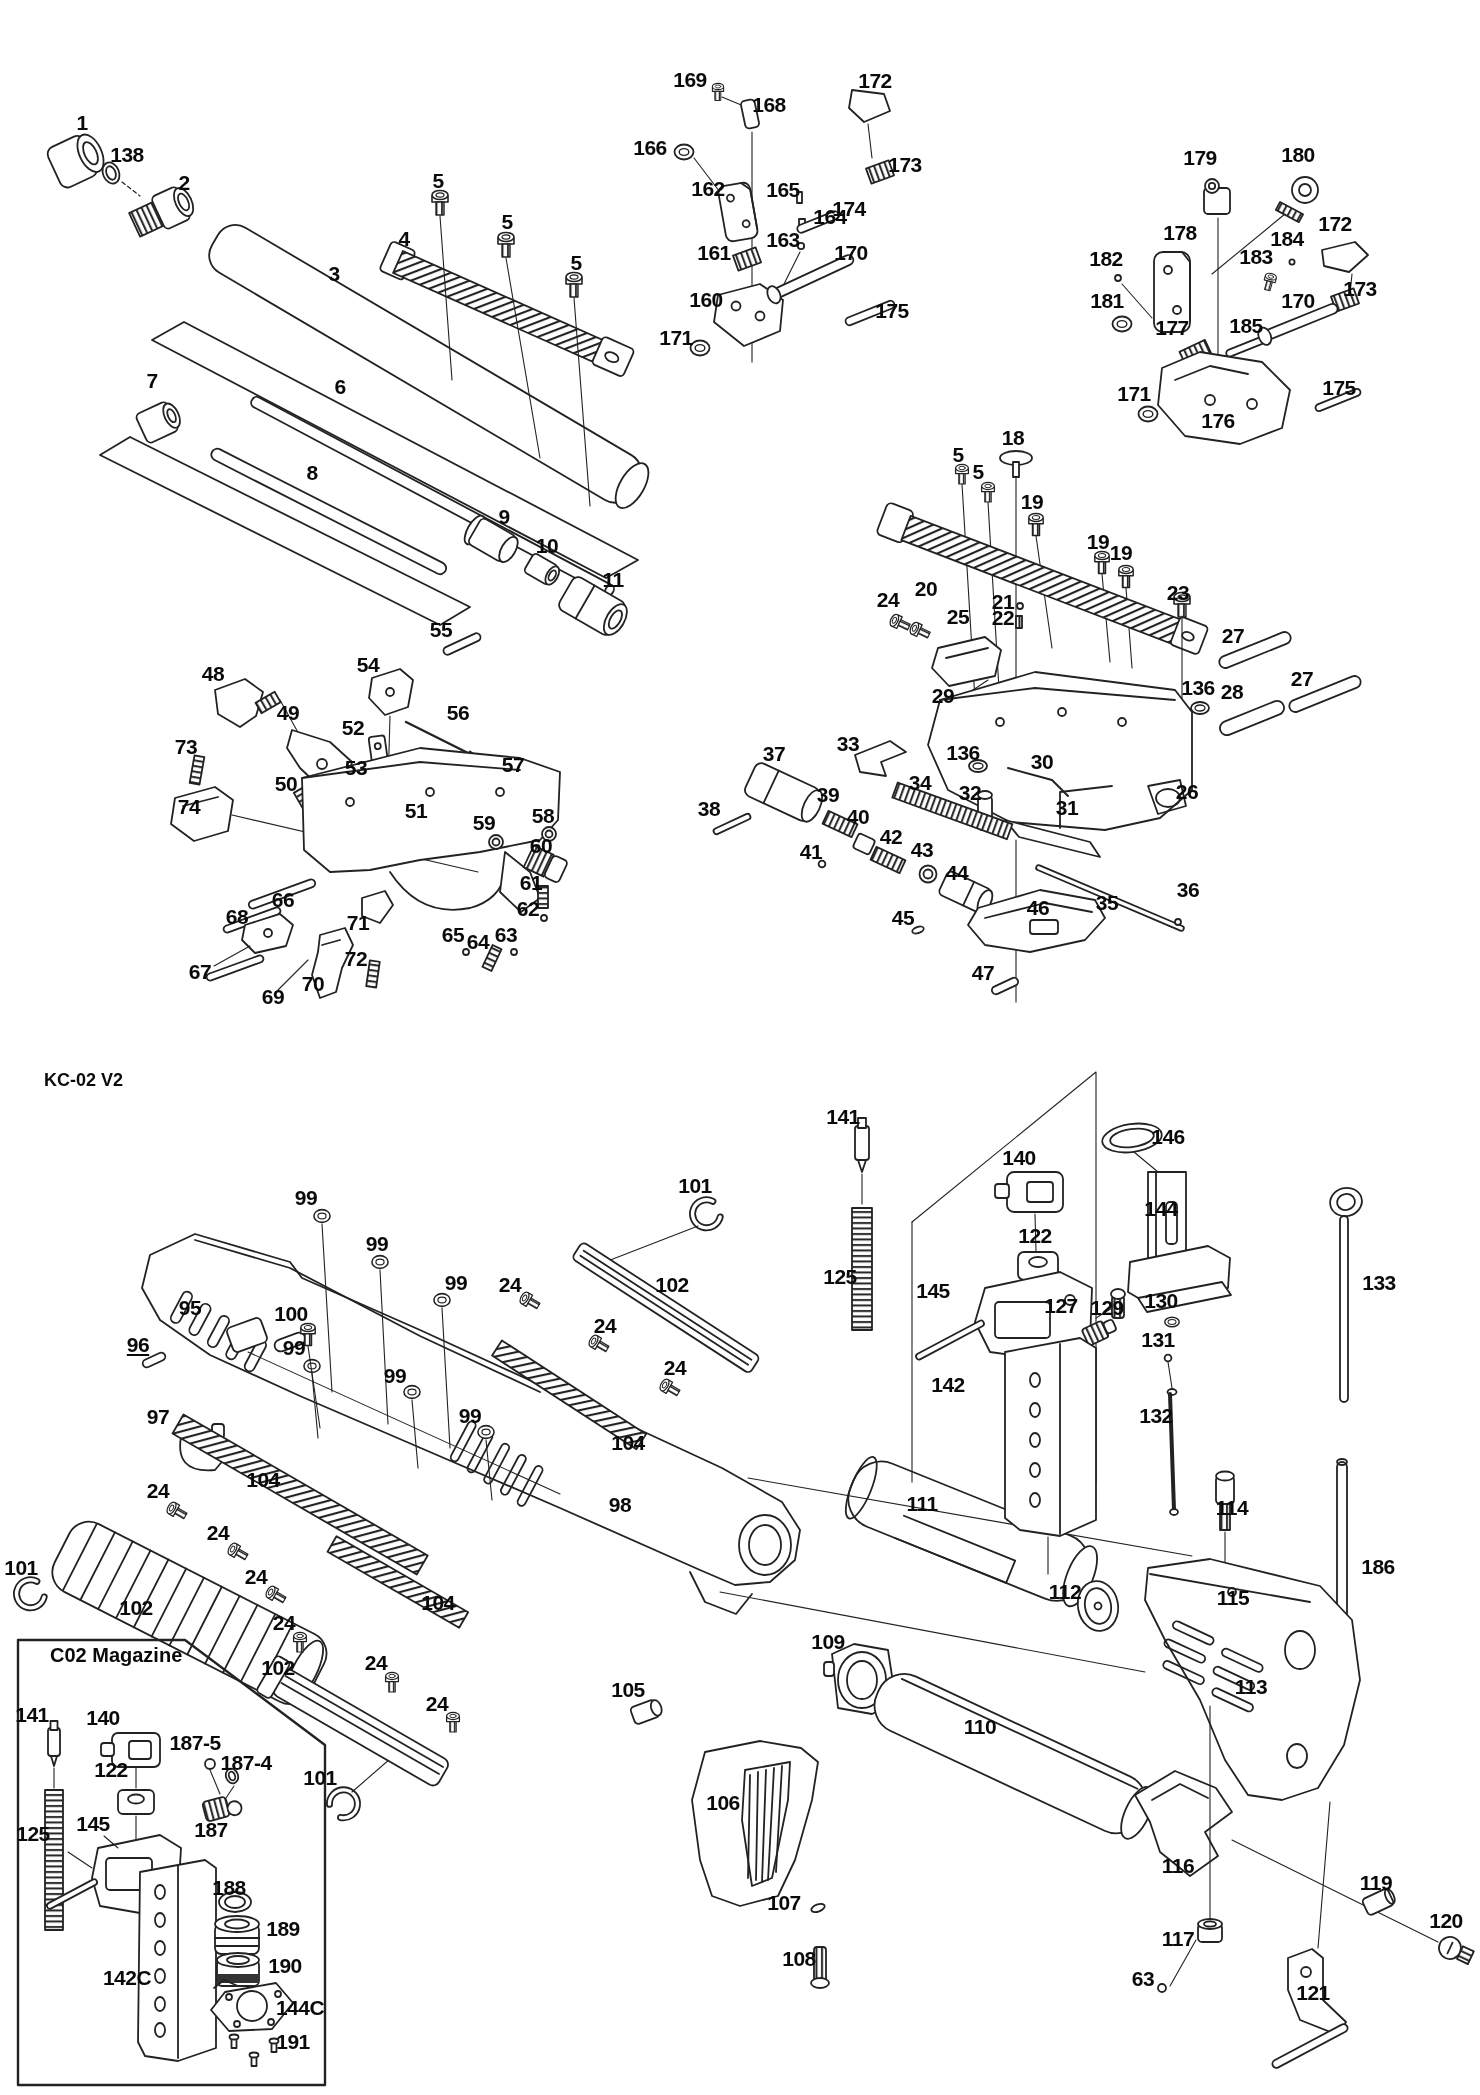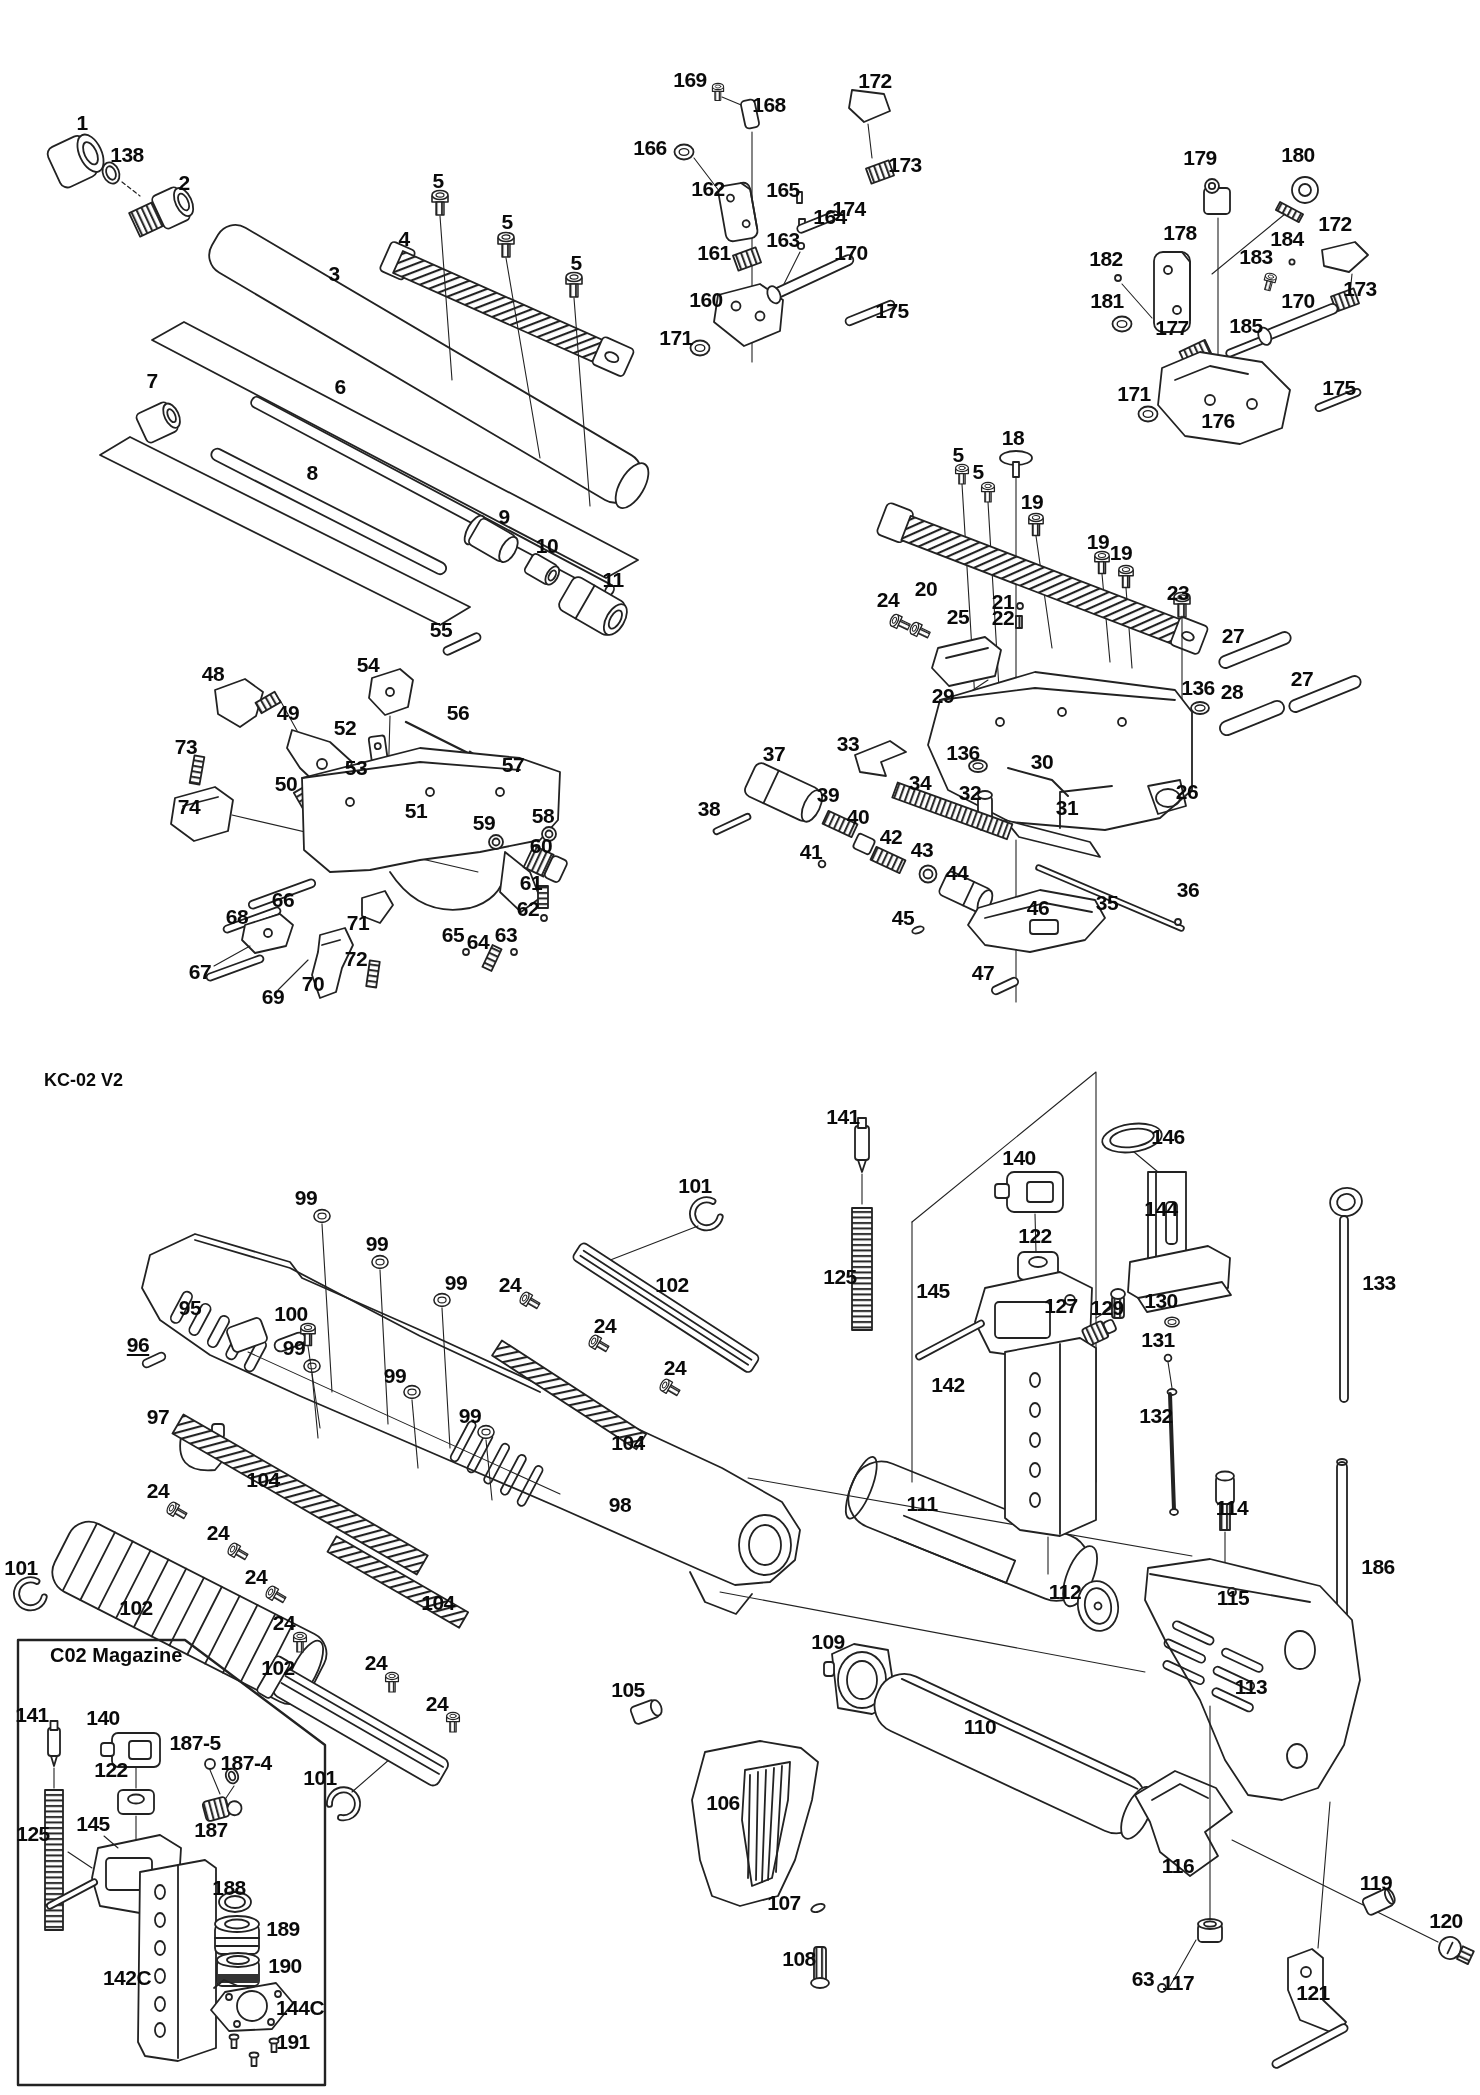--- a/index.html
+++ b/index.html
@@ -865,21 +865,21 @@
       <div class="plabel" style="left: 903px; top: 918px;">45</div>
       <div class="plabel" style="left: 1038px; top: 908px;">46</div>
       <div class="plabel" style="left: 1107px; top: 903px;">35</div>
       <div class="plabel" style="left: 1168px; top: 890px; margin-left: 20px;">36</div>
       <div class="plabel" style="left: 983px; top: 973px;">47</div>
       <div class="plabel" style="left: 441px; top: 630px;">55</div>
       <div class="plabel" style="left: 368px; top: 665px;">54</div>
       <div class="plabel" style="left: 213px; top: 674px;">48</div>
       <div class="plabel" style="left: 288px; top: 713px;">49</div>
       <div class="plabel" style="left: 458px; top: 713px;">56</div>
-      <div class="plabel" style="left: 345px; top: 728px;">52</div>
+      <div class="plabel" style="left: 353px; top: 728px;">52</div>
       <div class="plabel" style="left: 186px; top: 747px;">73</div>
       <div class="plabel" style="left: 356px; top: 768px;">53</div>
       <div class="plabel" style="left: 513px; top: 765px;">57</div>
       <div class="plabel" style="left: 286px; top: 784px;">50</div>
       <div class="plabel" style="left: 189px; top: 807px;">74</div>
       <div class="plabel" style="left: 416px; top: 811px;">51</div>
       <div class="plabel" style="left: 543px; top: 816px;">58</div>
       <div class="plabel" style="left: 484px; top: 823px;">59</div>
       <div class="plabel" style="left: 541px; top: 846px;">60</div>
       <div class="plabel" style="left: 531px; top: 883px;">61</div>
@@ -945,21 +945,21 @@
       <div class="plabel" style="left: 980px; top: 1727px;">110</div>
       <div class="plabel" style="left: 723px; top: 1803px;">106</div>
       <div class="plabel" style="left: 784px; top: 1903px;">107</div>
       <div class="plabel" style="left: 799px; top: 1959px;">108</div>
       <div class="plabel" style="left: 1232px; top: 1508px;">114</div>
       <div class="plabel" style="left: 1233px; top: 1598px;">115</div>
       <div class="plabel" style="left: 1251px; top: 1687px;">113</div>
       <div class="plabel" style="left: 1178px; top: 1866px;">116</div>
       <div class="plabel" style="left: 1376px; top: 1883px;">119</div>
       <div class="plabel" style="left: 1446px; top: 1921px;">120</div>
-      <div class="plabel" style="left: 1178px; top: 1939px; margin-top: 44px;">117</div>
+      <div class="plabel" style="left: 1178px; top: 1939px;">117</div>
       <div class="plabel" style="left: 1143px; top: 1979px;">63</div>
       <div class="plabel" style="left: 1313px; top: 1993px;">121</div>
       <div class="plabel" style="left: 32px; top: 1715px;">141</div>
       <div class="plabel" style="left: 103px; top: 1718px;">140</div>
       <div class="plabel" style="left: 195px; top: 1743px;">187-5</div>
       <div class="plabel" style="left: 246px; top: 1763px;">187-4</div>
       <div class="plabel" style="left: 111px; top: 1770px;">122</div>
       <div class="plabel" style="left: 93px; top: 1824px;">145</div>
       <div class="plabel" style="left: 33px; top: 1834px;">125</div>
       <div class="plabel" style="left: 211px; top: 1830px;">187</div>

